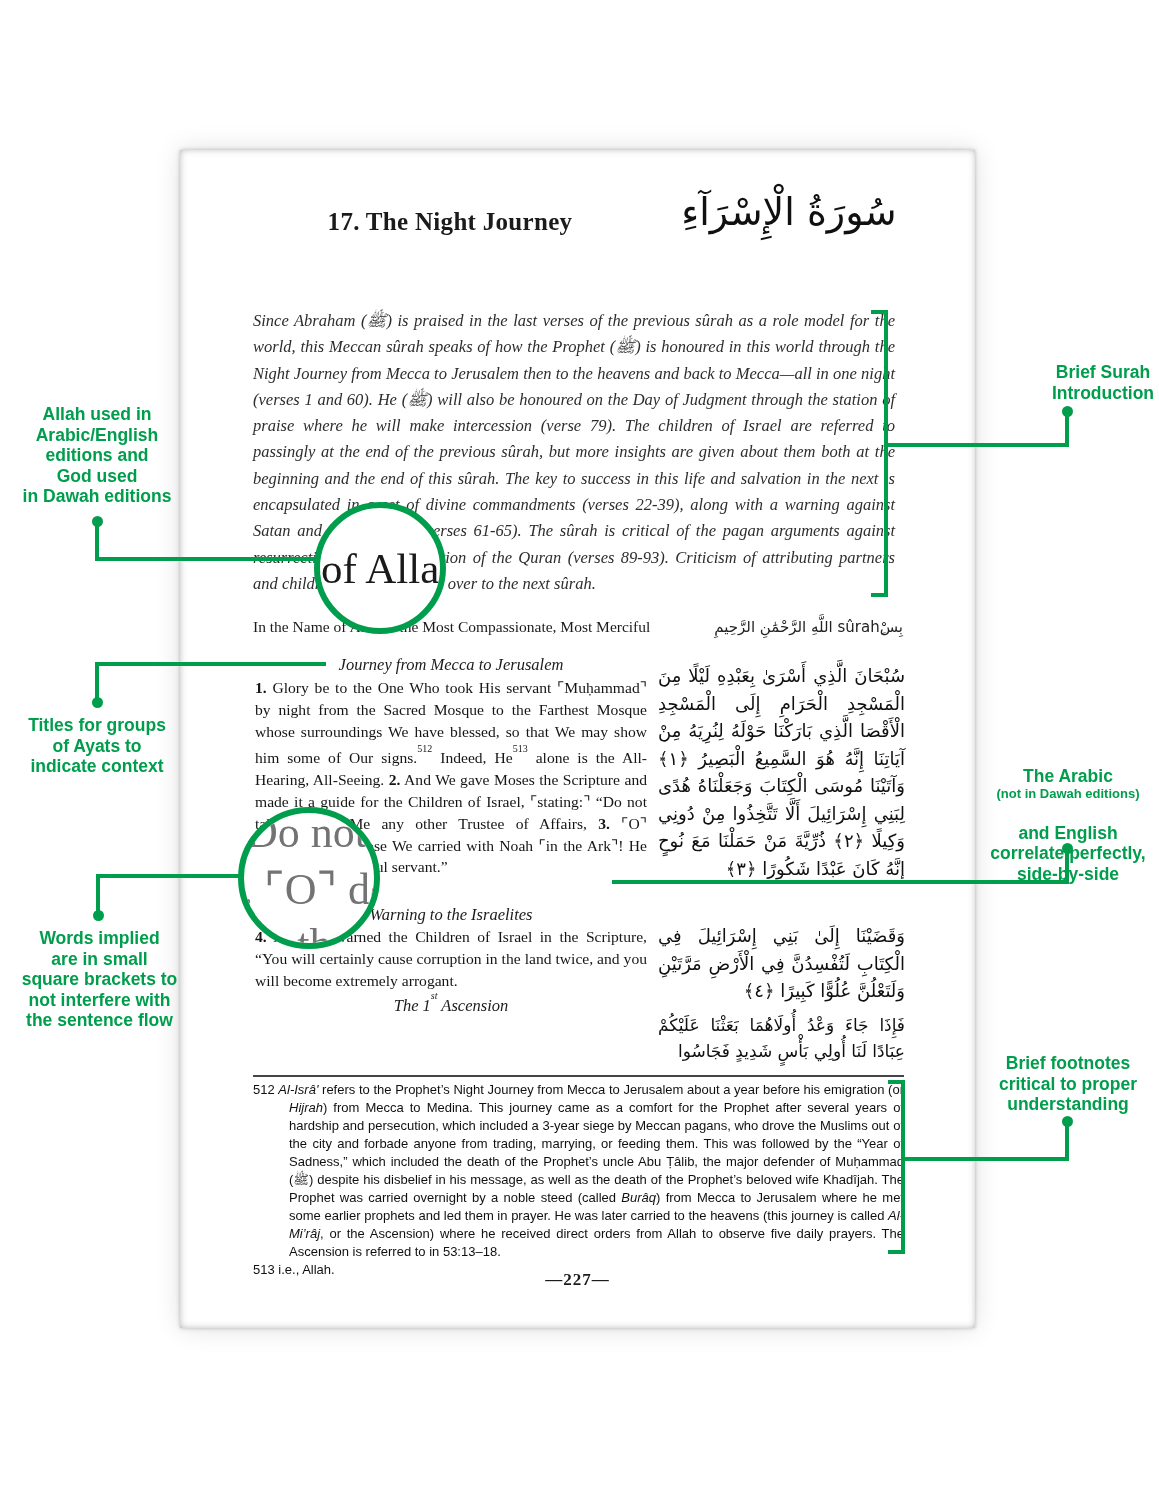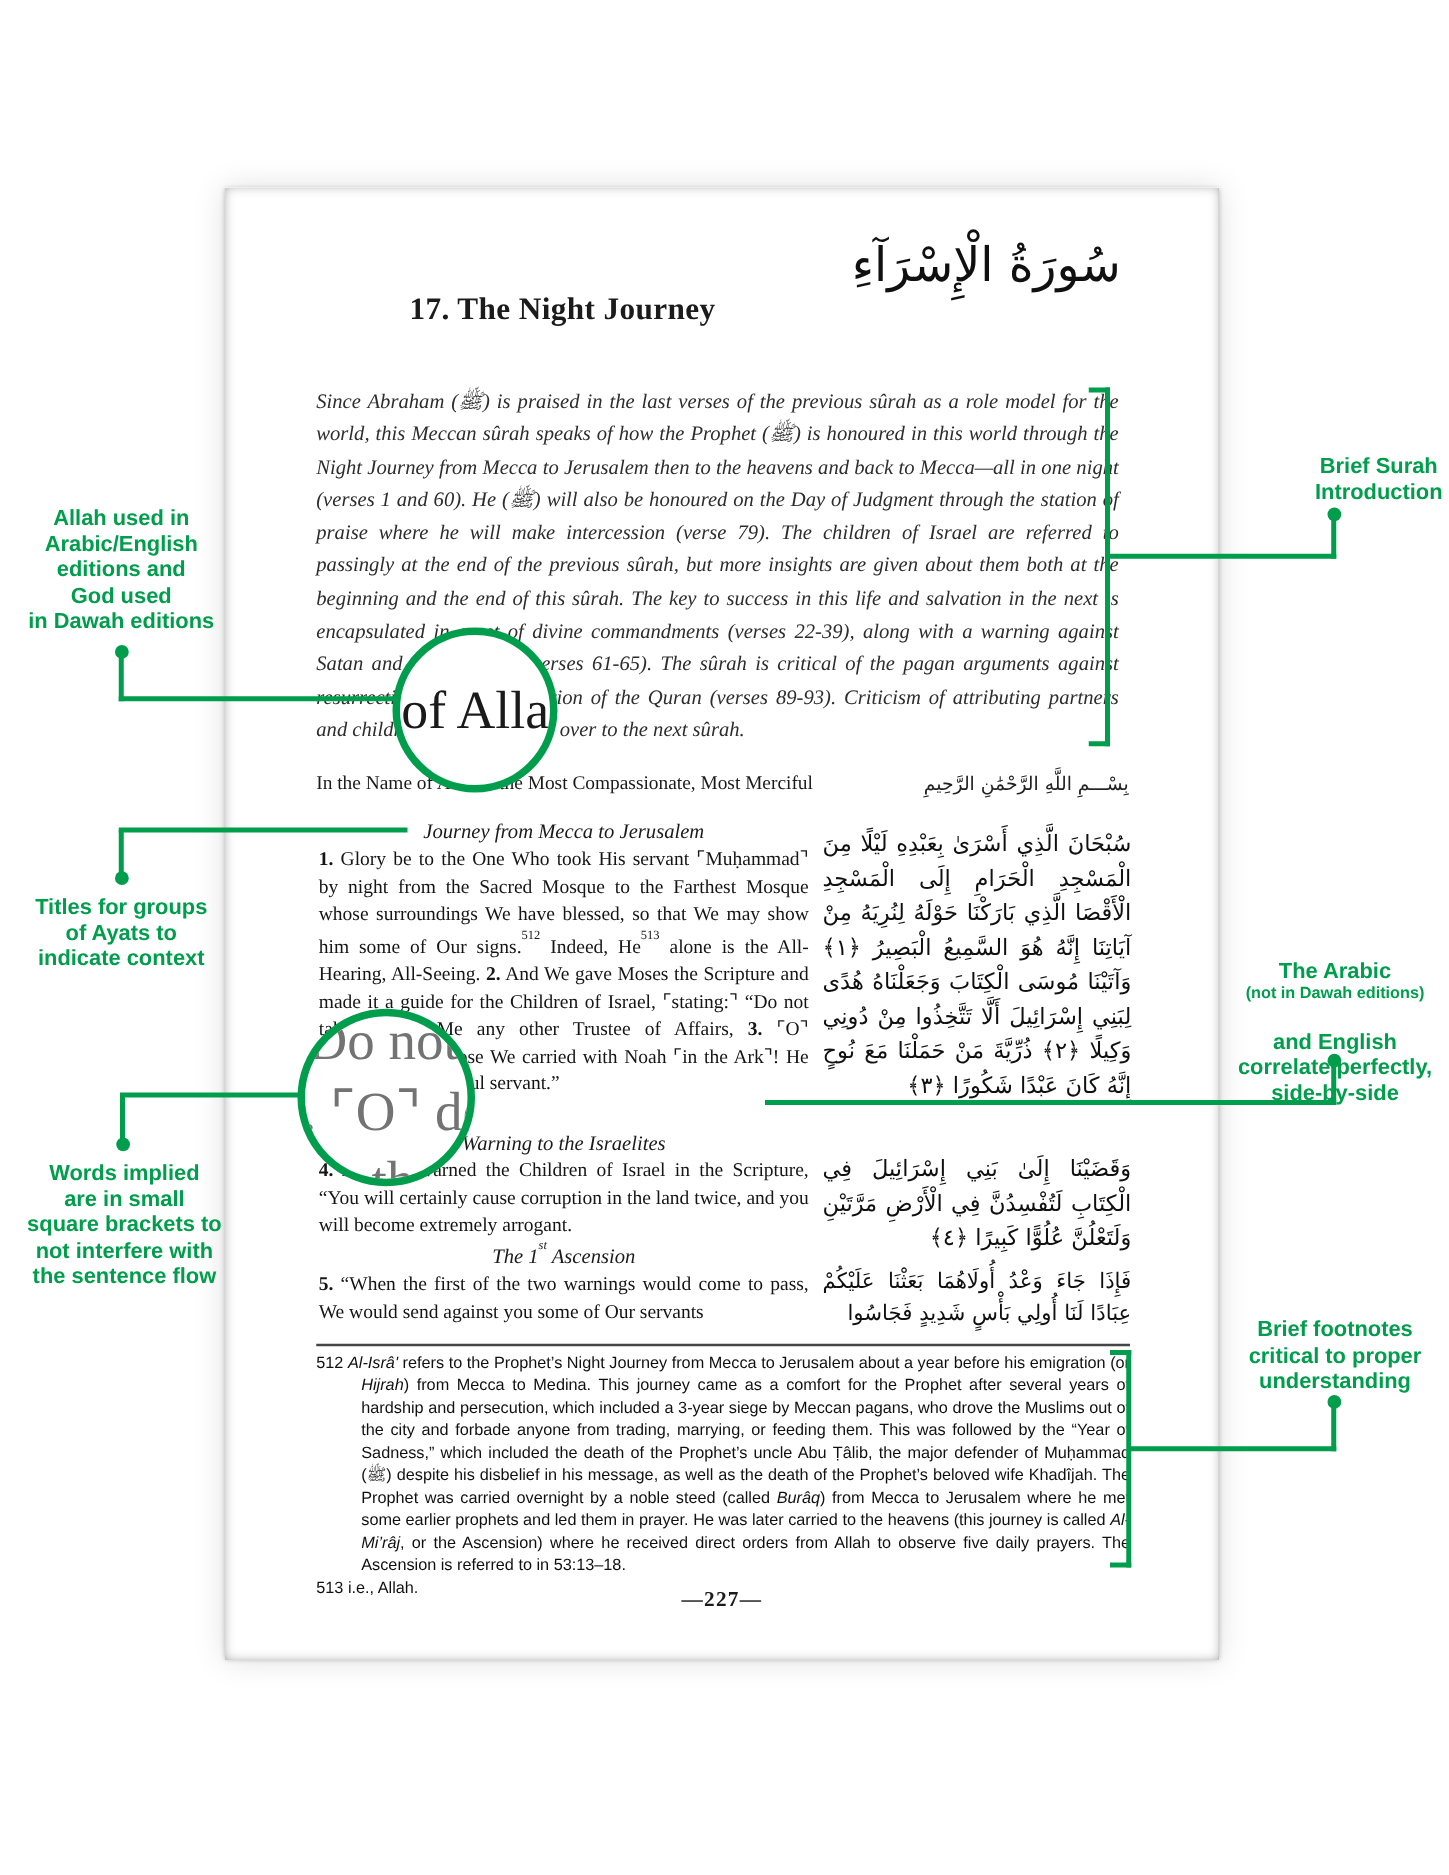--- a/index.html
+++ b/index.html
@@ -7,21 +7,21 @@
   .canvas{position:absolute;left:0;top:0;width:1159px;height:1500px;overflow:hidden;background:#fff;}
 
   
   .page{position:absolute;left:180px;top:150px;width:795px;height:1178px;background:#fff;z-index:1;
         box-shadow:0 0 4px rgba(0,0,0,.25),0 0 24px rgba(0,0,0,.13);}
   .page::after{content:"";position:absolute;inset:0;pointer-events:none;
         box-shadow:inset 4px 0 10px -5px rgba(0,0,0,.22),inset -4px 0 10px -5px rgba(0,0,0,.16),
                    inset 0 4px 10px -5px rgba(0,0,0,.16),inset 0 -4px 10px -5px rgba(0,0,0,.2);}
 
   .t-en{position:absolute;left:70px;top:58px;width:400px;text-align:center;color:#1b1b1b;}
-  .t-en .l1{font-family:"Liberation Serif",serif;font-weight:bold;font-size:25px;letter-spacing:.3px;margin-top:26px;}
+  .t-en .l1{font-family:"Liberation Serif",serif;font-weight:bold;font-size:25px;letter-spacing:.3px;}
   .t-en .l2{font-family:"Liberation Serif",serif;font-weight:bold;font-style:italic;font-size:21px;margin-top:3px;}
   .t-ar{position:absolute;left:488px;top:40px;width:242px;text-align:center;direction:rtl;
         font-family:"DejaVu Sans",sans-serif;font-size:38px;color:#101010;}
 
   .intro{position:absolute;left:73px;top:158px;width:642px;text-align:justify;color:#2d2d2d;
          font-family:"Liberation Serif",serif;font-style:italic;font-size:16.5px;line-height:26.3px;}
 
   .bism{position:absolute;left:73px;top:468px;width:650px;display:flex;justify-content:space-between;align-items:flex-end;}
   .bism-en{font-family:"Liberation Serif",serif;font-size:15.5px;color:#1b1b1b;}
   .bism-ar{font-family:"DejaVu Sans",sans-serif;font-size:15px;direction:rtl;color:#222;}
@@ -94,34 +94,33 @@
 
     <div class="t-en">
       <div class="l1">17. The Night Journey</div>
     </div>
     <div class="t-ar">سُورَةُ الْإِسْرَآءِ</div>
 
     <div class="intro">Since Abraham (ﷺ) is praised in the last verses of the previous sûrah as a role model for the world, this Meccan sûrah speaks of how the Prophet (ﷺ) is honoured in this world through the Night Journey from Mecca to Jerusalem then to the heavens and back to Mecca—all in one night (verses 1 and 60). He (ﷺ) will also be honoured on the Day of Judgment through the station of praise where he will make intercession (verse 79). The children of Israel are referred to passingly at the end of the previous sûrah, but more insights are given about them both at the beginning and the end of this sûrah. The key to success in this life and salvation in the next is encapsulated in a set of divine commandments (verses 22-39), along with a warning against Satan and his whispers (verses 61-65). The sûrah is critical of the pagan arguments against resurrection and their rejection of the Quran (verses 89-93). Criticism of attributing partners and children to Allah carries over to the next sûrah.</div>
 
     <div class="bism">
       <span class="bism-en">In the Name of Allah—the Most Compassionate, Most Merciful</span>
-      <span class="bism-ar">بِسْـــمِ اللَّهِ الرَّحْمَٰنِ الرَّحِيمِ</span>
+      <span class="bism-ar">بِسْsûrahِ اللَّهِ الرَّحْمَٰنِ الرَّحِيمِ</span>
     </div>
 
     <div class="h-group" id="h1">Journey from Mecca to Jerusalem</div>
 
     <div class="para" id="p1"><span class="vn">1.</span><span> Glory be to the One Who took His servant ⌜Muḥammad⌝ by night from the Sacred Mosque to the Farthest Mosque whose surroundings We have blessed, so that We may show him some of Our signs.</span><sup class="ref">512</sup><span> Indeed, He</span><sup class="ref">513</sup><span> alone is the All-Hearing, All-Seeing. </span><span class="vn">2.</span><span> And We gave Moses the Scripture and made it a guide for the Children of Israel, ⌜stating:⌝ “Do not take besides Me any other Trustee of Affairs, </span><span class="vn">3.</span><span> ⌜O⌝ descendants of those We carried with Noah ⌜in the Ark⌝! He was indeed a grateful servant.”</span></div>
 
     <div class="h-group" id="h2">Warning to the Israelites</div>
 
     <div class="para" id="p2"><span class="vn">4.</span><span> And We warned the Children of Israel in the Scripture, “You will certainly cause corruption in the land twice, and you will become extremely arrogant.</span></div>
 
     <div class="h-group" id="h3"><span>The 1</span><sup class="ref">st</sup><span> Ascension</span></div>
 
-    <div class="para" id="p3"><span class="vn">5.</span><span> “When the first of the two warnings would come to pass, We would send against you some of Our servants</span></div>
 
     <div class="ar-block" id="arA">سُبْحَانَ الَّذِي أَسْرَىٰ بِعَبْدِهِ لَيْلًا مِنَ الْمَسْجِدِ الْحَرَامِ إِلَى الْمَسْجِدِ الْأَقْصَا الَّذِي بَارَكْنَا حَوْلَهُ لِنُرِيَهُ مِنْ آيَاتِنَا إِنَّهُ هُوَ السَّمِيعُ الْبَصِيرُ ﴿١﴾ وَآتَيْنَا مُوسَى الْكِتَابَ وَجَعَلْنَاهُ هُدًى لِبَنِي إِسْرَائِيلَ أَلَّا تَتَّخِذُوا مِنْ دُونِي وَكِيلًا ﴿٢﴾ ذُرِّيَّةَ مَنْ حَمَلْنَا مَعَ نُوحٍ إِنَّهُ كَانَ عَبْدًا شَكُورًا ﴿٣﴾</div>
     <div class="ar-block" id="arB">وَقَضَيْنَا إِلَىٰ بَنِي إِسْرَائِيلَ فِي الْكِتَابِ لَتُفْسِدُنَّ فِي الْأَرْضِ مَرَّتَيْنِ وَلَتَعْلُنَّ عُلُوًّا كَبِيرًا ﴿٤﴾</div>
     <div class="ar-block" id="arC">فَإِذَا جَاءَ وَعْدُ أُولَاهُمَا بَعَثْنَا عَلَيْكُمْ عِبَادًا لَنَا أُولِي بَأْسٍ شَدِيدٍ فَجَاسُوا</div>
 
     <div class="fn-rule"></div>
     <div class="fns">
       <p class="fn"><span>512</span> <span class="it">Al-Isrâ'</span><span> refers to the Prophet’s Night Journey from Mecca to Jerusalem about a year before his emigration (or </span><span class="it">Hijrah</span><span>) from Mecca to Medina. This journey came as a comfort for the Prophet after several years of hardship and persecution, which included a 3-year siege by Meccan pagans, who drove the Muslims out of the city and forbade anyone from trading, marrying, or feeding them. This was followed by the “Year of Sadness,” which included the death of the Prophet’s uncle Abu Ṭâlib, the major defender of Muḥammad (ﷺ) despite his disbelief in his message, as well as the death of the Prophet’s beloved wife Khadîjah. The Prophet was carried overnight by a noble steed (called </span><span class="it">Burâq</span><span>) from Mecca to Jerusalem where he met some earlier prophets and led them in prayer. He was later carried to the heavens (this journey is called </span><span class="it">Al-Mi’râj</span><span>, or the Ascension) where he received direct orders from Allah to observe five daily prayers. The Ascension is referred to in 53:13–18.</span></p>
       <p class="fn"><span>513</span> <span>i.e., Allah.</span></p>
     </div>

